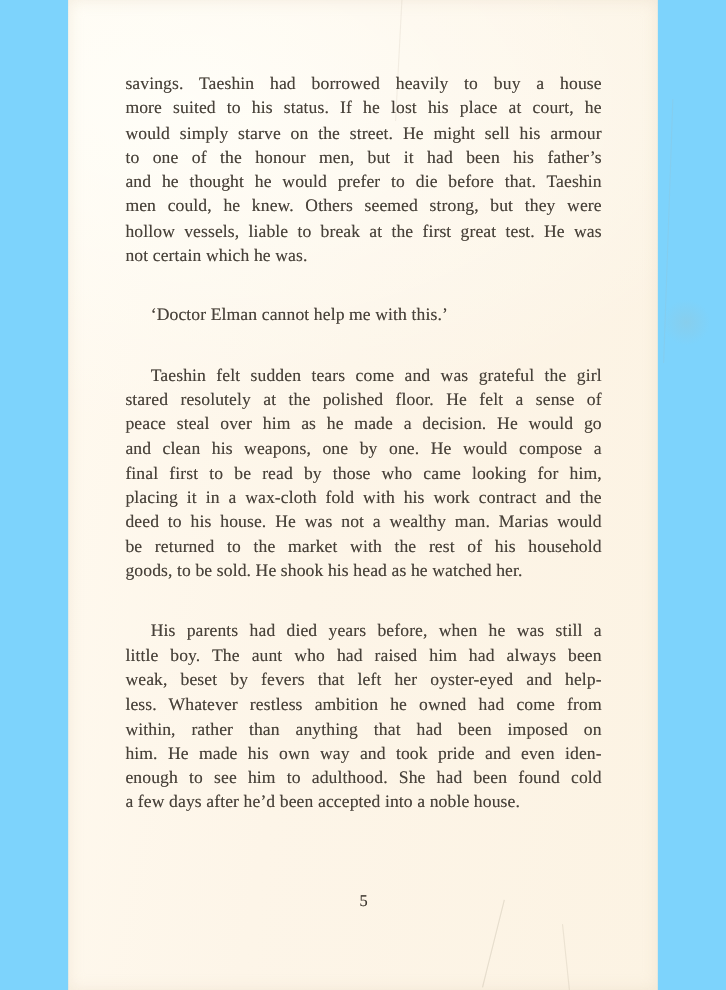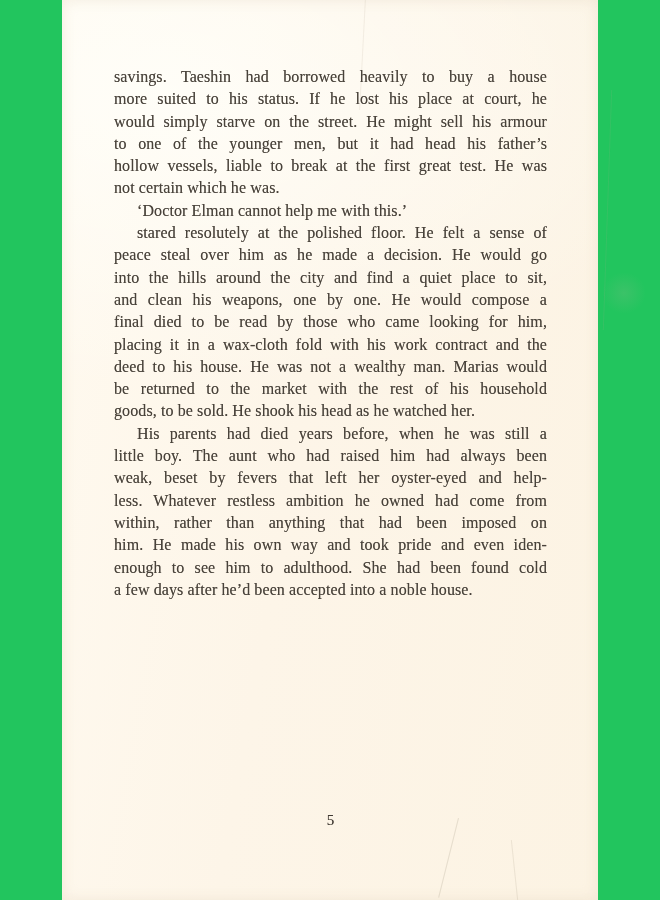--- a/index.html
+++ b/index.html
@@ -8,21 +8,21 @@
     width: 660px;
     height: 900px;
     overflow: hidden;
     background: #ffffff;
     font-family: "Liberation Serif", "DejaVu Serif", serif;
   }
   .scan-wrap {
     position: relative;
     width: 660px;
     height: 900px;
-    background: #22c55e;
+    background: #7dd3fc;
   }
   .book-page {
     position: absolute;
     left: 62px;
     top: 0;
     width: 536px;
     height: 900px;
     background:
       radial-gradient(ellipse 900px 500px at 20% 10%, rgba(255,255,250,0.8), rgba(255,255,250,0) 60%),
       linear-gradient(100deg, #fffaf0 0%, #fdf5e8 45%, #fcf3e3 100%);
@@ -60,21 +60,21 @@
     left: 52px;
     top: 66px;
     width: 433px;
     color: #48423a;
     font-size: 16px;
     line-height: 22.3px;
     letter-spacing: 0.1px;
     text-shadow: 0 0 0.6px rgba(72,66,58,0.55);
   }
   .para { margin: 0; }
-  .para.indent .line:first-child { text-indent: 23px; }
+  .para.indent .line:first-child { text-indent: 23px; margin-top: 32px; }
   .line {
     height: 22.3px;
     white-space: nowrap;
     text-align: justify;
     text-align-last: justify;
     overflow: visible;
   }
   .line.last {
     text-align: right;
     text-align-last: left;
@@ -96,33 +96,35 @@
 <div class="scan-wrap">
   <div class="book-page">
     <div class="artifact crease-3"></div>
     <div class="artifact crease-4"></div>
     <div class="artifact ghosting"></div>
     <div class="page-text" id="page-text">
         <div class="para">
           <div class="line">savings. Taeshin had borrowed heavily to buy a house</div>
           <div class="line">more suited to his status. If he lost his place at court, he</div>
           <div class="line">would simply starve on the street. He might sell his armour</div>
-          <div class="line">to one of the younger men, but it had head his father’s</div>
+          <div class="line">to one of the honour men, but it had been his father’s</div>
+          <div class="line">and he thought he would prefer to die before that. Taeshin</div>
+          <div class="line">men could, he knew. Others seemed strong, but they were</div>
           <div class="line">hollow vessels, liable to break at the first great test. He was</div>
           <div class="line last">not certain which he was.</div>
         </div>
         <div class="para indent">
           <div class="line last">‘Doctor Elman cannot help me with this.’</div>
         </div>
         <div class="para indent">
+          <div class="line">Taeshin felt sudden tears come and was grateful the girl</div>
           <div class="line">stared resolutely at the polished floor. He felt a sense of</div>
           <div class="line">peace steal over him as he made a decision. He would go</div>
-          <div class="line">into the hills around the city and find a quiet place to sit,</div>
           <div class="line">and clean his weapons, one by one. He would compose a</div>
-          <div class="line">final died to be read by those who came looking for him,</div>
+          <div class="line">final first to be read by those who came looking for him,</div>
           <div class="line">placing it in a wax-cloth fold with his work contract and the</div>
           <div class="line">deed to his house. He was not a wealthy man. Marias would</div>
           <div class="line">be returned to the market with the rest of his household</div>
           <div class="line last">goods, to be sold. He shook his head as he watched her.</div>
         </div>
         <div class="para indent">
           <div class="line">His parents had died years before, when he was still a</div>
           <div class="line">little boy. The aunt who had raised him had always been</div>
           <div class="line">weak, beset by fevers that left her oyster-eyed and help-</div>
           <div class="line">less. Whatever restless ambition he owned had come from</div>

